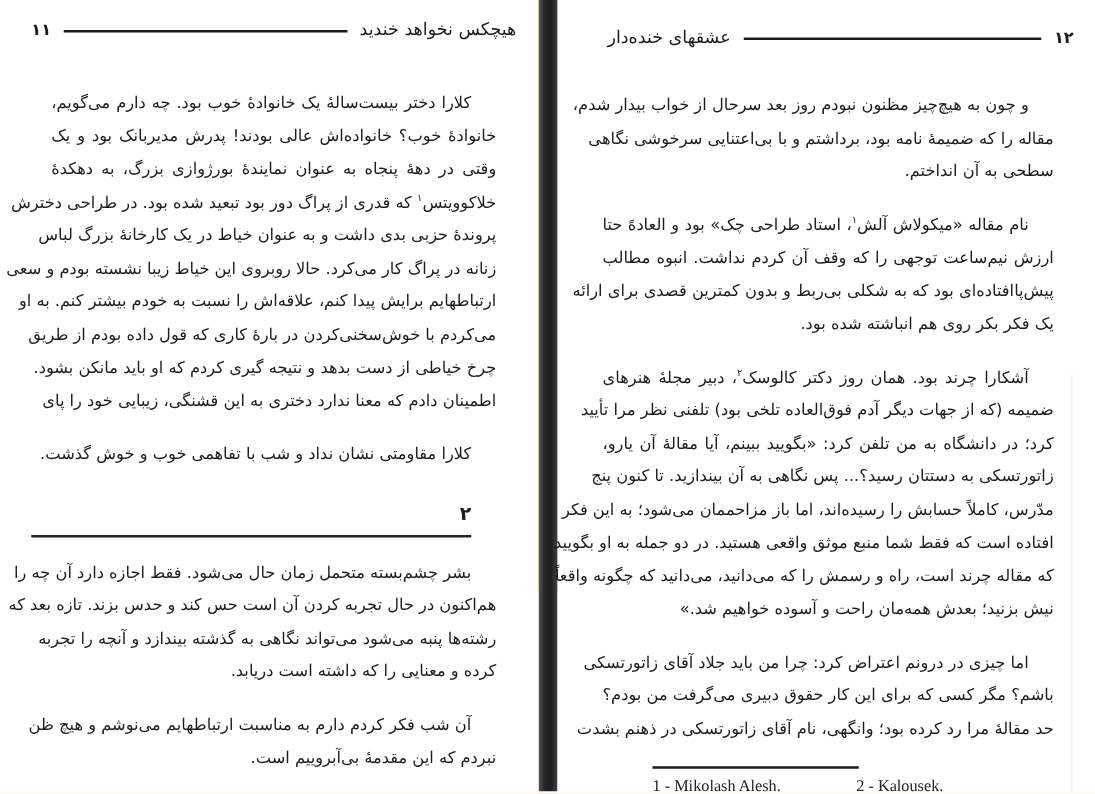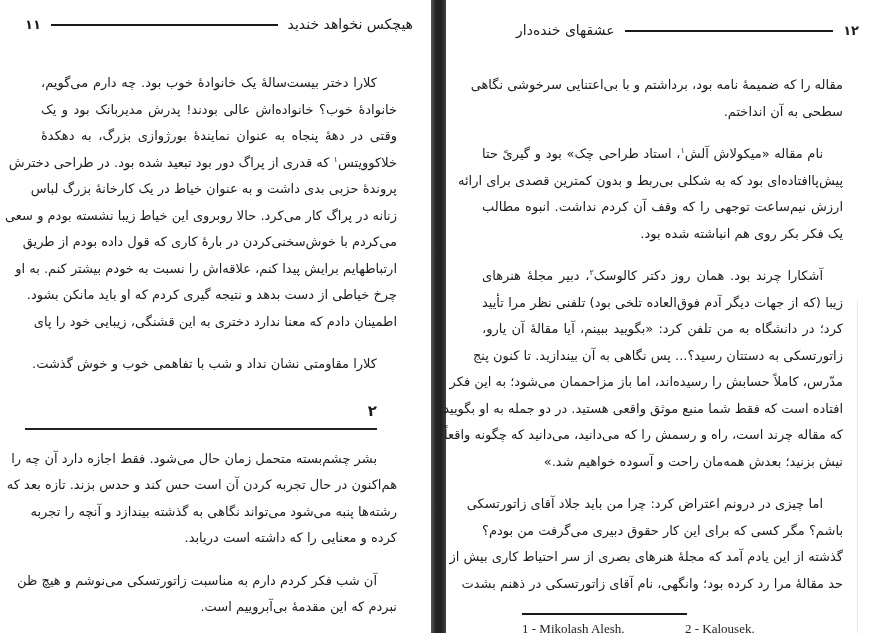--- a/index.html
+++ b/index.html
@@ -11,21 +11,21 @@
   .page.right{left:446px;width:430px}
   .gutter{position:absolute;left:431px;top:0;width:15px;height:633px;
           background:linear-gradient(90deg,#585858 0%,#262626 30%,#1f1f1f 65%,#404040 100%)}
   .edge-shadow{position:absolute;left:857px;top:300px;width:1px;height:333px;background:#e9e9e9}
 
   .header{position:absolute;display:flex;align-items:center}
   .page.left .header{left:25px;width:388px;top:16px}
   .page.right .header{left:20px;width:393px;top:22px}
   .pagenum{font-size:13px;font-weight:bold;letter-spacing:2px;white-space:nowrap}
   .runtitle{font-size:14px;font-weight:normal;white-space:nowrap}
-  .page.right .runtitle{margin-left:50px}
+  .page.right .runtitle{margin-left:20px}
   .hrule{flex:1;height:2px;background:#1a1a1a;margin:2px 10px 0 10px}
 
   .pbody{position:absolute;direction:rtl}
   .page.left .pbody{left:25px;top:54px;width:388px}
   .page.right .pbody{left:20px;top:56px;width:393px}
 
   .para{margin:16px}
   .line{font-size:13px;line-height:26.5px;height:26.5px;white-space:nowrap;
         text-align:justify;text-align-last:justify;overflow:visible}
   .line.last{text-align-last:right}
@@ -57,82 +57,82 @@
       <span class="runtitle">هیچکس نخواهد خندید</span>
     </div>
     <div class="pbody">
         <div class="para">
           <div class="line indent"><span>کلارا دختر بیست‌سالهٔ یک خانوادهٔ خوب بود. چه دارم می‌گویم،</span></div>
           <div class="line"><span>خانوادهٔ خوب؟ خانواده‌اش عالی بودند! پدرش مدیربانک بود و یک</span></div>
           <div class="line"><span>وقتی در دههٔ پنجاه به عنوان نمایندهٔ بورژوازی بزرگ، به دهکدهٔ</span></div>
           <div class="line"><span>خلاکوویتس</span><sup>۱</sup><span> که قدری از پراگ دور بود تبعید شده بود. در طراحی دخترش</span></div>
           <div class="line"><span>پروندهٔ حزبی بدی داشت و به عنوان خیاط در یک کارخانهٔ بزرگ لباس</span></div>
           <div class="line"><span>زنانه در پراگ کار می‌کرد. حالا روبروی این خیاط زیبا نشسته بودم و سعی</span></div>
+          <div class="line"><span>ارتباطهایم برایش پیدا کنم، علاقه‌اش را نسبت به خودم بیشتر کنم. به او</span></div>
           <div class="line"><span>می‌کردم با خوش‌سخنی‌کردن در بارهٔ کاری که قول داده بودم از طریق</span></div>
-          <div class="line"><span>ارتباطهایم برایش پیدا کنم، علاقه‌اش را نسبت به خودم بیشتر کنم. به او</span></div>
           <div class="line last"><span>چرخ خیاطی از دست بدهد و نتیجه گیری کردم که او باید مانکن بشود.</span></div>
           <div class="line"><span>اطمینان دادم که معنا ندارد دختری به این قشنگی، زیبایی خود را پای</span></div>
         </div>
         <div class="para">
           <div class="line indent last"><span>کلارا مقاومتی نشان نداد و شب با تفاهمی خوب و خوش گذشت.</span></div>
         </div>
         <div class="section">
           <div class="secnum">۲</div>
           <div class="secrule"></div>
         </div>
         <div class="para">
           <div class="line indent"><span>بشر چشم‌بسته متحمل زمان حال می‌شود. </span><span class="b">فقط</span><span> اجازه دارد آن چه را</span></div>
           <div class="line"><span>هم‌اکنون در حال تجربه کردن آن است حس کند و حدس بزند. تازه بعد که</span></div>
           <div class="line"><span>رشته‌ها پنبه می‌شود می‌تواند نگاهی به گذشته بیندازد و </span><span class="b">آنچه</span><span> را تجربه</span></div>
           <div class="line last"><span>کرده و معنایی را که داشته است دریابد.</span></div>
         </div>
         <div class="para">
-          <div class="line indent"><span>آن شب فکر کردم دارم به مناسبت زاتورتسکی می‌نوشم و هیچ ظن</span></div>
+          <div class="line indent"><span>آن شب فکر کردم دارم به مناسبت ارتباطهایم می‌نوشم و هیچ ظن</span></div>
           <div class="line last"><span>نبردم که این مقدمهٔ بی‌آبروییم است.</span></div>
         </div>
         <div class="footnotes">
           <div class="fnrule"></div>
           <div class="fnrow"><span class="fn">1 - chelakovits.</span></div>
         </div>
       </div>
   </div>
 
   <div class="gutter"></div>
 
   <div class="page right">
     <div class="header">
       <span class="runtitle">عشقهای خنده‌دار</span>
       <span class="hrule"></span>
       <span class="pagenum">۱۲</span>
     </div>
     <div class="pbody">
         <div class="para">
+          <div class="line indent"><span>و چون به هیچ‌چیز مظنون نبودم روز بعد سرحال از خواب بیدار شدم،</span></div>
           <div class="line"><span>مقاله را که ضمیمهٔ نامه بود، برداشتم و با بی‌اعتنایی سرخوشی نگاهی</span></div>
           <div class="line last"><span>سطحی به آن انداختم.</span></div>
         </div>
         <div class="para">
-          <div class="line indent"><span>نام مقاله «میکولاش آلش</span><sup>۱</sup><span>، استاد طراحی چک» بود و گیریً حتا</span></div>
+          <div class="line indent"><span>نام مقاله «میکولاش آلش</span><sup>۱</sup><span>، استاد طراحی چک» بود و العادهً حتا</span></div>
+          <div class="line"><span>ارزش نیم‌ساعت توجهی را که وقف آن کردم نداشت. انبوه مطالب</span></div>
           <div class="line"><span>پیش‌پاافتاده‌ای بود که به شکلی بی‌ربط و بدون کمترین قصدی برای ارائه</span></div>
-          <div class="line"><span>ارزش نیم‌ساعت توجهی را که وقف آن کردم نداشت. انبوه مطالب</span></div>
           <div class="line last"><span>یک فکر بکر روی هم انباشته شده بود.</span></div>
         </div>
         <div class="para">
           <div class="line indent"><span>آشکارا چرند بود. همان روز دکتر کالوسک</span><sup>۲</sup><span>، دبیر </span><span class="b">مجلهٔ هنرهای</span></div>
-          <div class="line"><span class="b">زیبا</span><span> (که از جهات دیگر آدم فوق‌العاده تلخی بود) تلفنی نظر مرا تأیید</span></div>
+          <div class="line"><span class="b">ضمیمه</span><span> (که از جهات دیگر آدم فوق‌العاده تلخی بود) تلفنی نظر مرا تأیید</span></div>
           <div class="line"><span>کرد؛ در دانشگاه به من تلفن کرد: «بگویید ببینم، آیا مقالهٔ آن یارو،</span></div>
           <div class="line"><span>زاتورتسکی به دستتان رسید؟... پس نگاهی به آن بیندازید. تا کنون پنج</span></div>
           <div class="line"><span>مدّرس، کاملاً حسابش را رسیده‌اند، اما باز مزاحممان می‌شود؛ به این فکر</span></div>
           <div class="line"><span>افتاده است که فقط شما منبع موثق واقعی هستید. در دو جمله به او بگویید</span></div>
           <div class="line"><span>که مقاله چرند است، راه و رسمش را که می‌دانید، می‌دانید که چگونه واقعاً</span></div>
           <div class="line last"><span>نیش بزنید؛ بعدش همه‌مان راحت و آسوده خواهیم شد.»</span></div>
         </div>
         <div class="para">
           <div class="line indent"><span>اما چیزی در درونم اعتراض کرد: چرا من باید جلاد آقای زاتورتسکی</span></div>
           <div class="line"><span>باشم؟ مگر کسی که برای این کار حقوق دبیری می‌گرفت من بودم؟</span></div>
-          <div class="line"><span>گذشته از این یادم آمد که </span><span class="b">مجلهٔ هنرهای بصری</span><span> از سر احتیاط کاری بیش از</span></div>
           <div class="line last"><span>حد مقالهٔ مرا رد کرده بود؛ وانگهی، نام آقای زاتورتسکی در ذهنم بشدت</span></div>
         </div>
         <div class="footnotes">
           <div class="fnrule"></div>
           <div class="fnrow"><span class="fn">1 - Mikolash Alesh.</span><span class="fn">2 - Kalousek.</span></div>
         </div>
       </div>
   </div>
 
   <div class="edge-shadow"></div>

